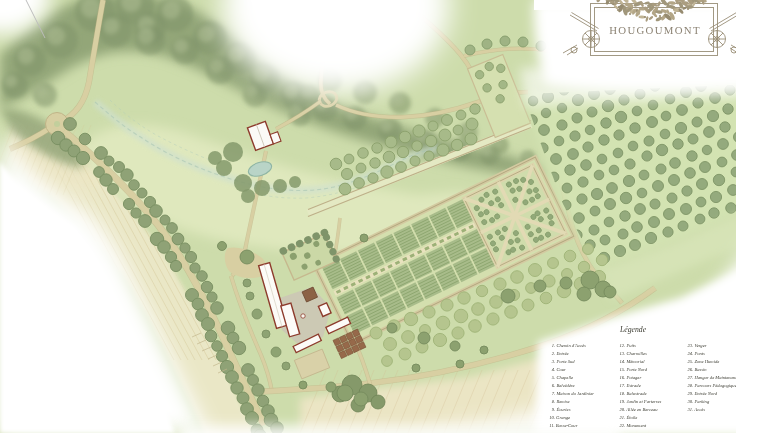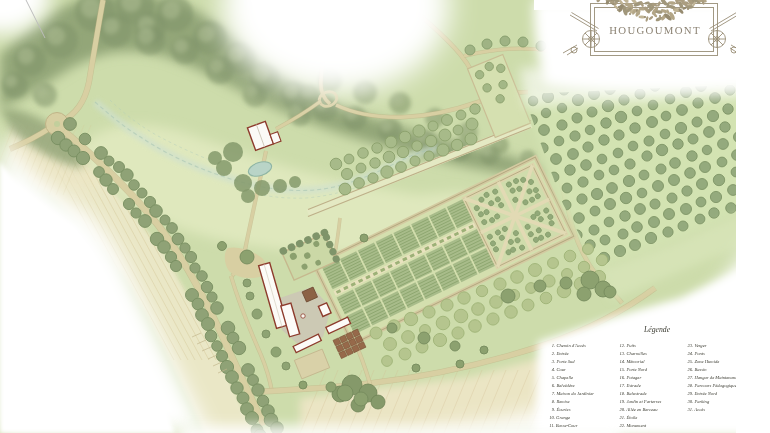--- a/index.html
+++ b/index.html
@@ -1336,21 +1336,21 @@
 </g>
 
 <text x="655" y="33.5" text-anchor="middle" font-family="Liberation Serif, serif" font-size="10.8" letter-spacing="1.3" fill="#8c8374">HOUGOUMONT</text>
 
 <path d="M746 0 L746 70" stroke="#a8a8a8" stroke-width="1" fill="none"></path>
 
 <path d="M26 0 L45 38" stroke="#bcbcbc" stroke-width="1" fill="none"></path>
 </g>
     </svg>
 
-<div class="lg" style="left:644px;top:326px;font-size:7.7px;">Légende</div>
+<div class="lg" style="left:620px;top:326px;font-size:7.7px;">Légende</div>
 
 <div class="lg" style="left:551.8000000000001px;top:341.5px;">1. Chemin d'Accès</div>
     <div class="lg" style="left:551.8000000000001px;top:349.5px;">2. Entrée</div>
     <div class="lg" style="left:551.8000000000001px;top:357.5px;">3. Porte Sud</div>
     <div class="lg" style="left:551.8000000000001px;top:365.5px;">4. Cour</div>
     <div class="lg" style="left:551.8000000000001px;top:373.5px;">5. Chapelle</div>
     <div class="lg" style="left:551.8000000000001px;top:381.5px;">6. Belvédère</div>
     <div class="lg" style="left:551.8000000000001px;top:389.5px;">7. Maison du Jardinier</div>
     <div class="lg" style="left:551.8000000000001px;top:397.5px;">8. Remise</div>
     <div class="lg" style="left:551.8000000000001px;top:405.5px;">9. Écuries</div>

